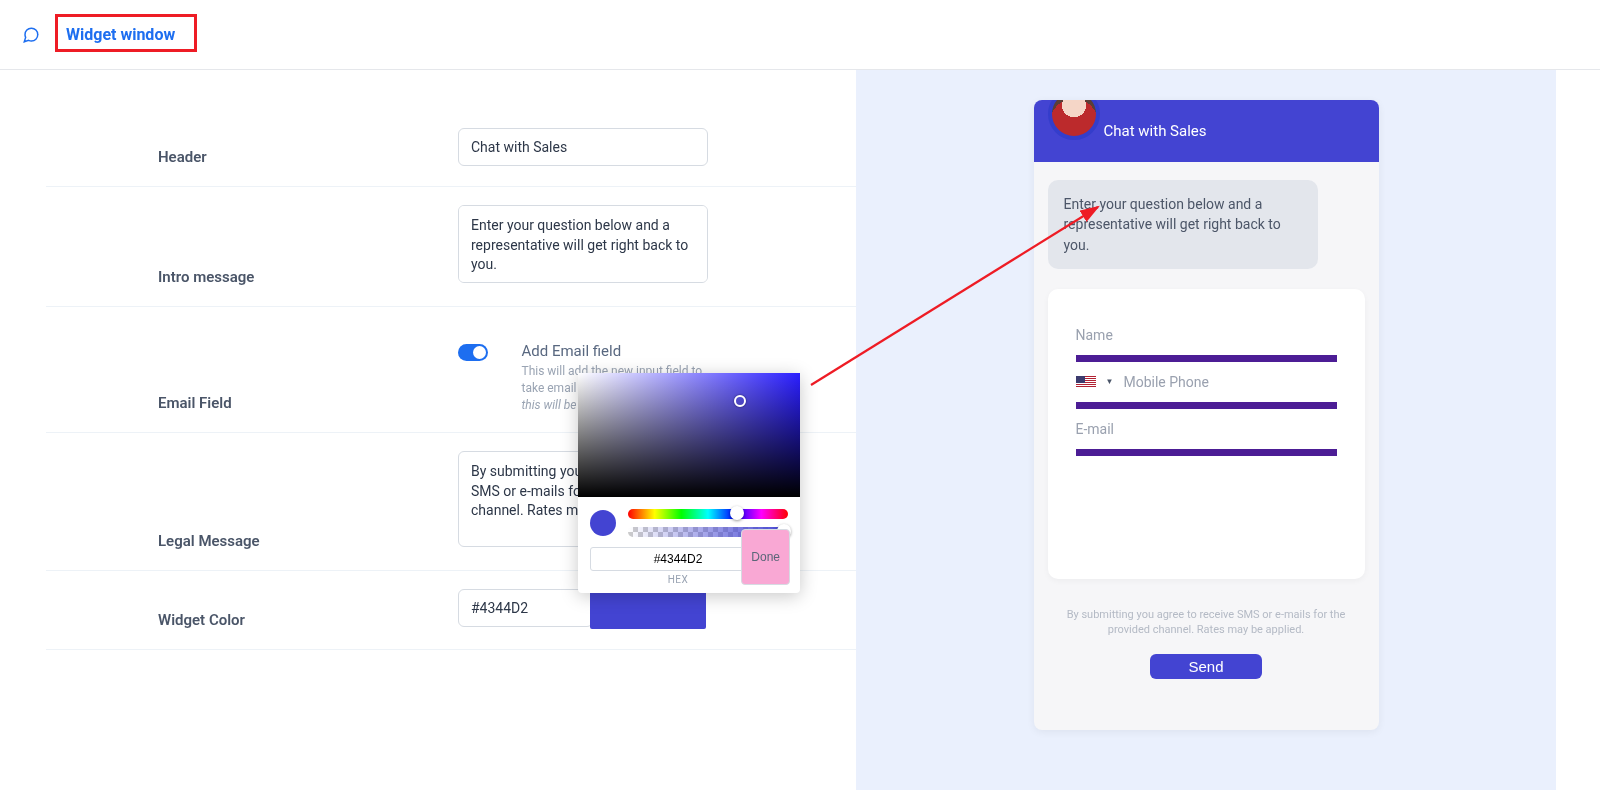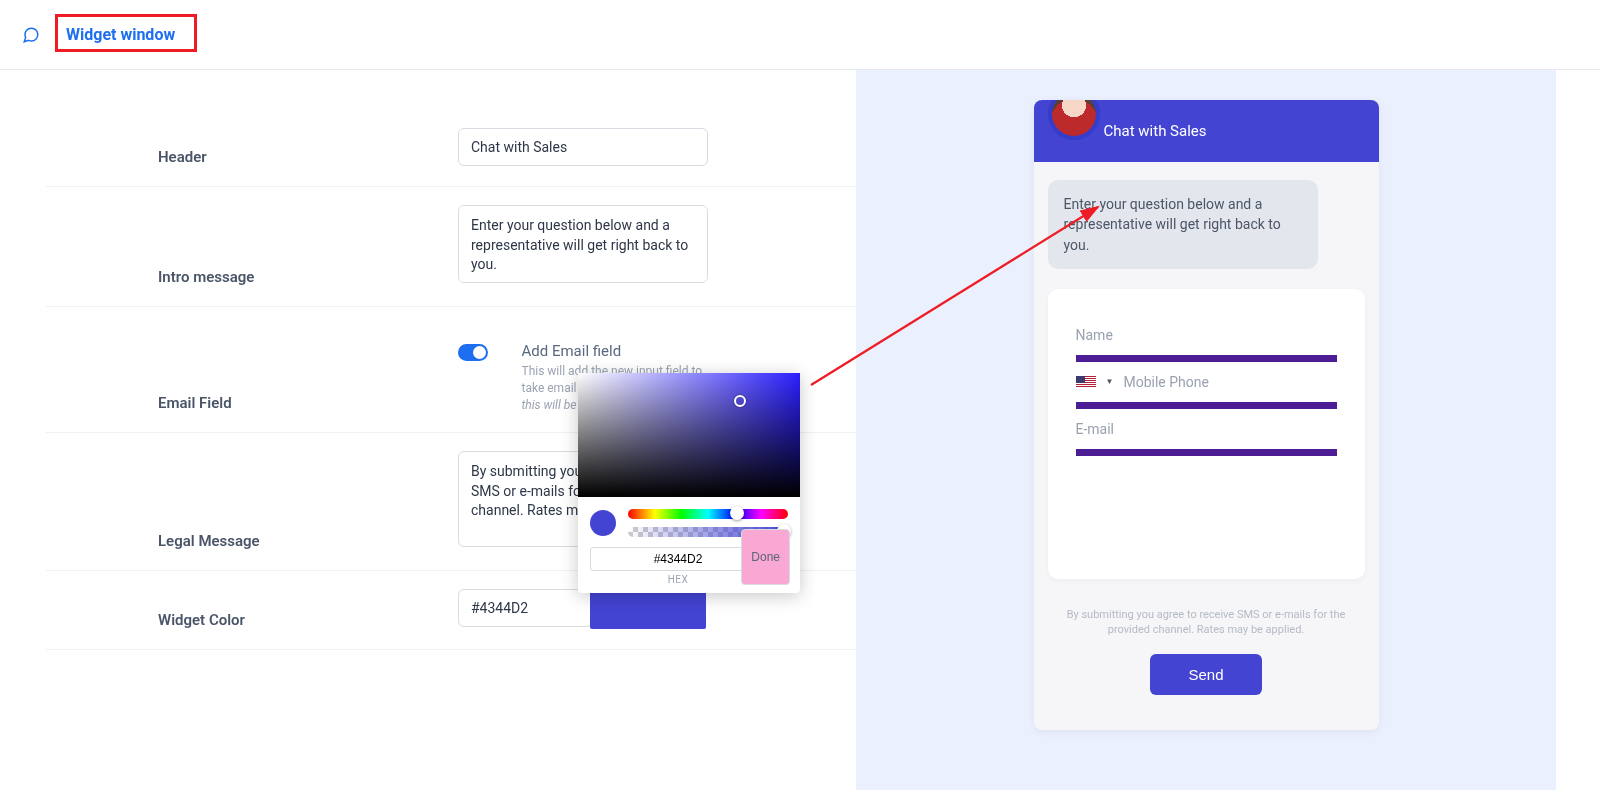--- a/index.html
+++ b/index.html
@@ -312,21 +312,21 @@
   padding: 28px 30px 0 30px;
   line-height: 1.4;
 }
 .send-btn {
   display: block;
   margin: 16px auto 0 auto;
   background: #4344d2;
   color: #fff;
   border: none;
   border-radius: 6px;
-  padding: 12px 38px;
+  padding: 4px 38px;
   font-size: 15px;
   cursor: pointer;
 }
 
 .arrow-svg {
   position: absolute;
   left: 806px;
   top: 195px;
   z-index: 5;
   pointer-events: none;

